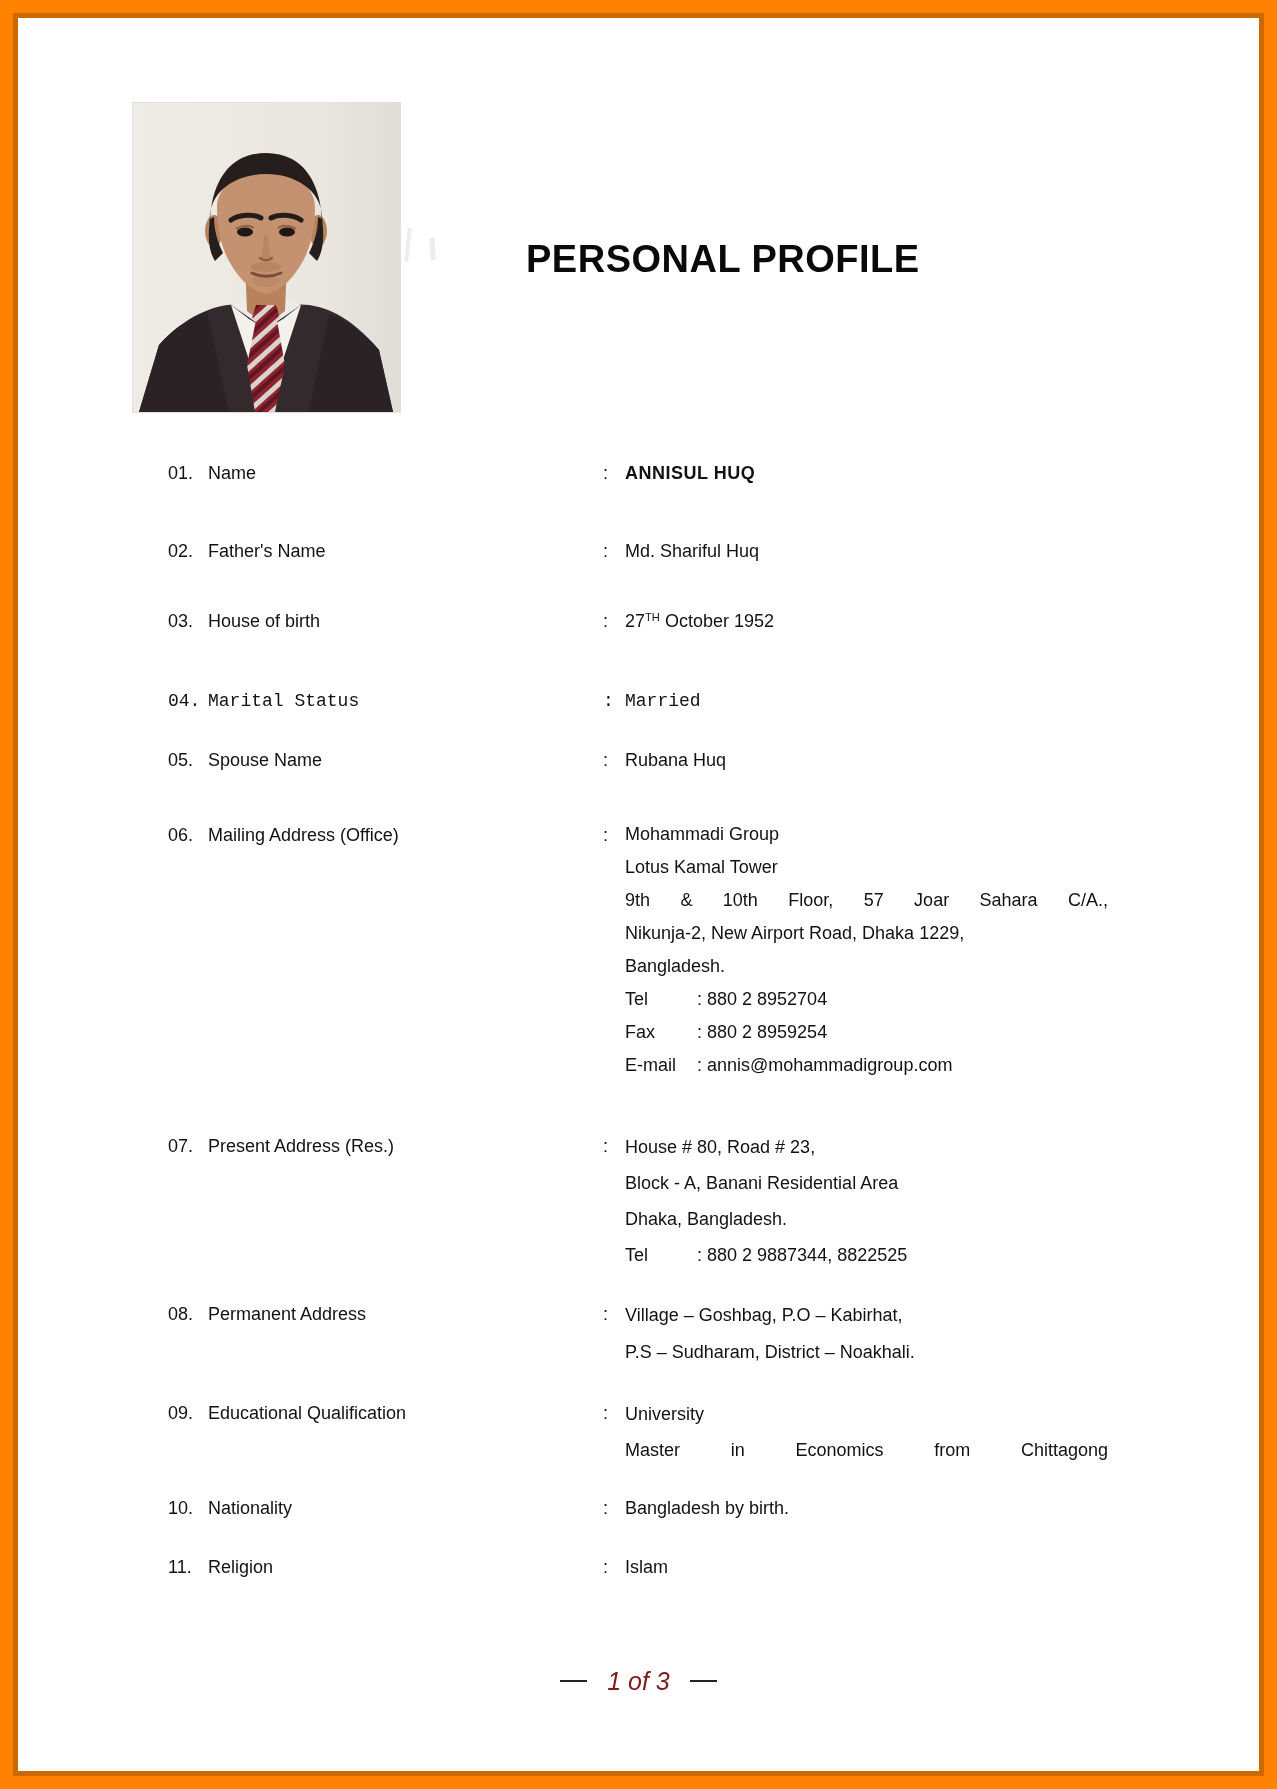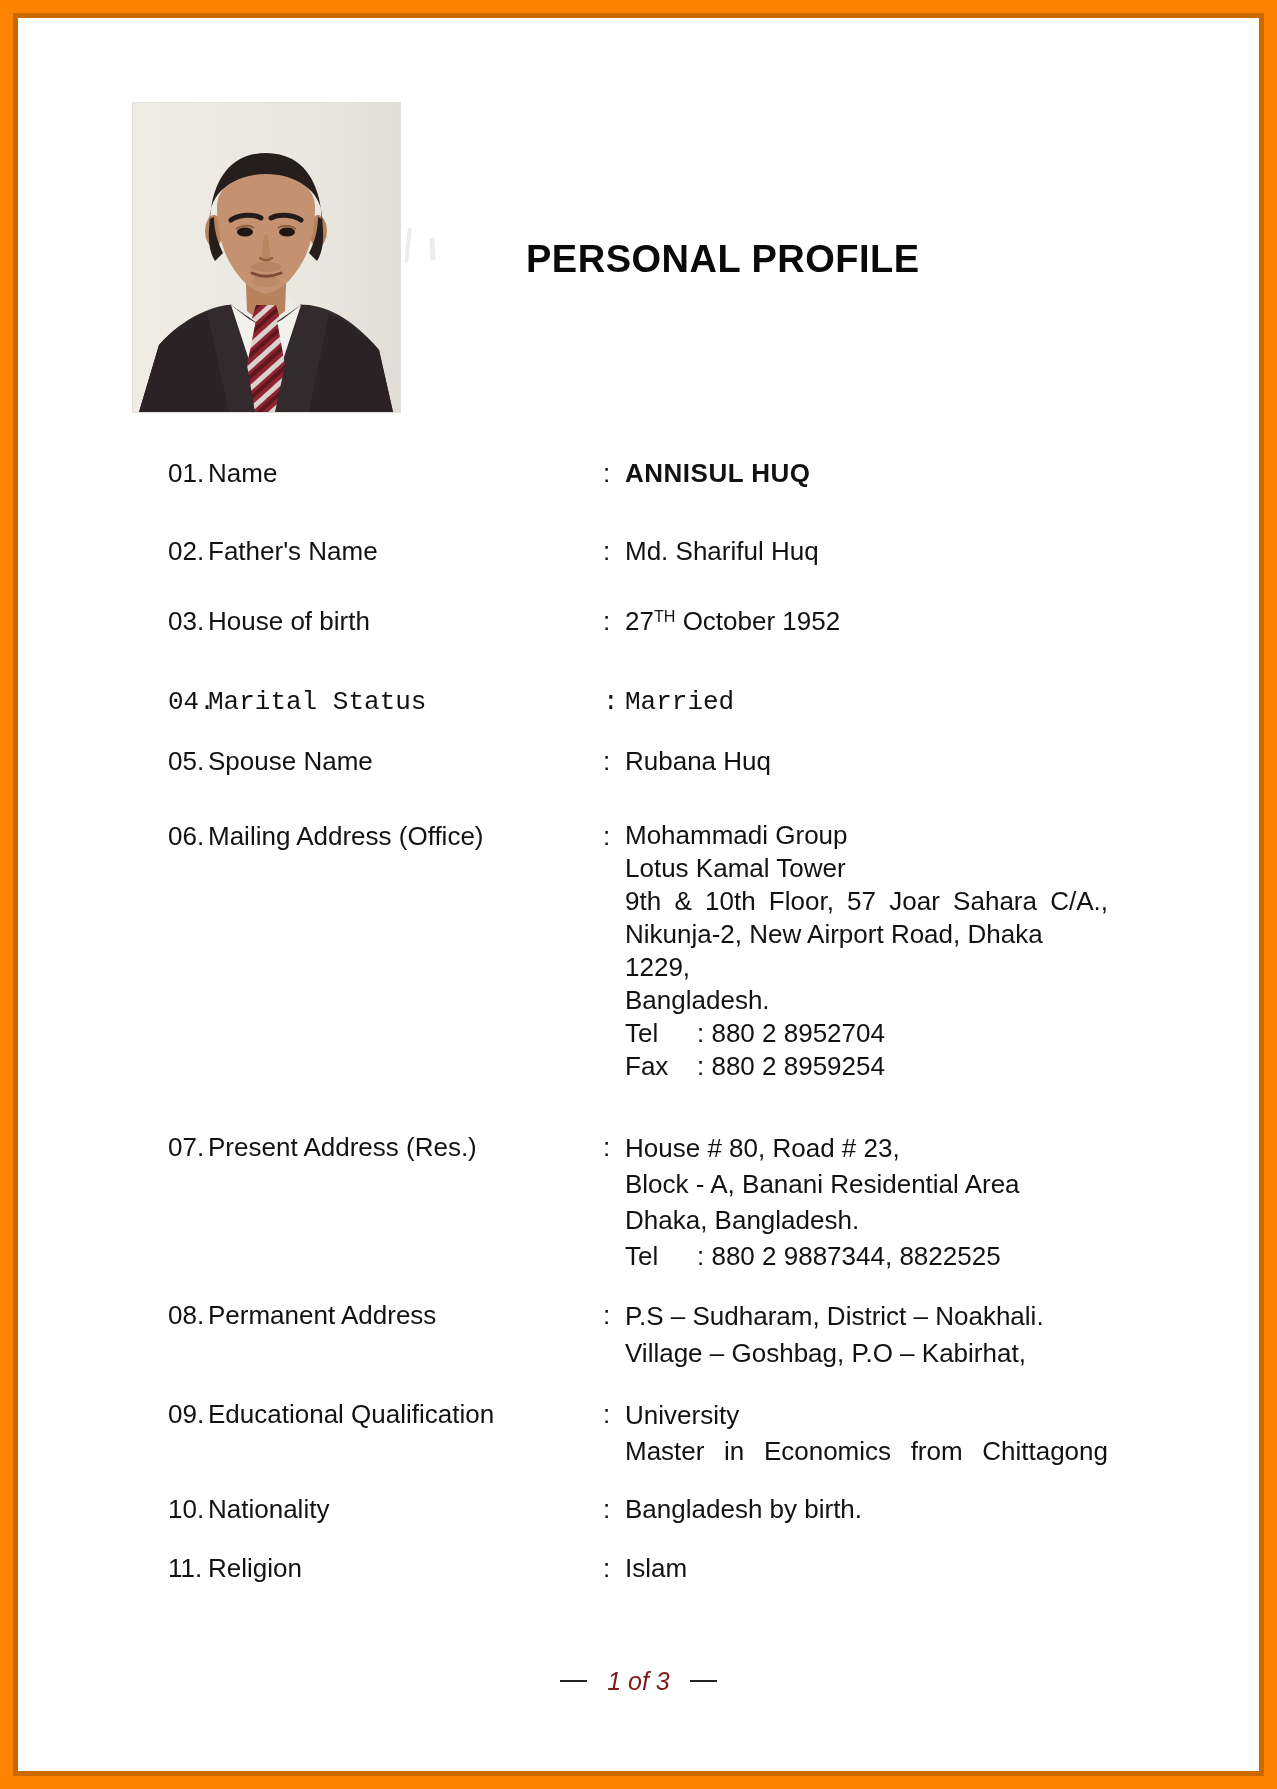--- a/index.html
+++ b/index.html
@@ -32,21 +32,21 @@
     font-size:38px;line-height:46px;font-weight:bold;
     letter-spacing:.5px;color:#0a0a0a;white-space:nowrap;
   }
   
   .artifact{position:absolute;left:386px;top:206px;width:40px;height:44px;opacity:.45;}
   .artifact i{position:absolute;background:#d7d7d7;display:block;}
   .artifact i:nth-child(1){left:2px;top:4px;width:4px;height:34px;transform:rotate(6deg);}
   .artifact i:nth-child(2){left:26px;top:14px;width:5px;height:22px;transform:rotate(-4deg);}
   
   .rows{position:absolute;left:0;top:438px;right:0;}
-  .row{position:relative;font-size:26px;line-height:34px;}
+  .row{position:relative;font-size:18px;line-height:34px;}
   .num{position:absolute;left:150px;}
   .label{position:absolute;left:190px;}
   .colon{position:absolute;left:585px;}
   .value{margin-left:607px;width:483px;}
   .row:nth-child(1){margin-bottom:44px;}
   .row:nth-child(2){margin-bottom:36px;}
   .row:nth-child(3){margin-bottom:44px;}
   .row:nth-child(4){margin-bottom:25px;font-family:Liberation Mono, monospace;}
   .row:nth-child(5){margin-bottom:41px;}
   .row:nth-child(6){margin-bottom:47px;}
@@ -195,42 +195,43 @@
     <span class="label">Mailing Address (Office)</span>
     <span class="colon">:</span>
     <div class="value">
             <div class="vline"><span>Mohammadi Group</span></div>
             <div class="vline"><span>Lotus Kamal Tower</span></div>
             <div class="vline justify"><span>9th &amp; 10th Floor, 57 Joar Sahara C/A.,</span></div>
             <div class="vline"><span>Nikunja-2, New Airport Road, Dhaka 1229,</span></div>
             <div class="vline"><span>Bangladesh.</span></div>
             <div class="vline"><span class="sublabel">Tel</span><span>: </span><span>880 2 8952704</span></div>
             <div class="vline"><span class="sublabel">Fax</span><span>: </span><span>880 2 8959254</span></div>
+            <div class="vline"><span class="sublabel">E-mail</span><span>: </span><span>annis@mohammadigroup.com</span></div>
           </div>
   </div>
 
   <div class="row">
     <span class="num">07.</span>
     <span class="label">Present Address (Res.)</span>
     <span class="colon">:</span>
     <div class="value">
             <div class="vline"><span>House # 80, Road # 23,</span></div>
             <div class="vline"><span>Block - A, Banani Residential Area</span></div>
             <div class="vline"><span>Dhaka, Bangladesh.</span></div>
             <div class="vline"><span class="sublabel">Tel</span><span>: </span><span>880 2 9887344, 8822525</span></div>
           </div>
   </div>
 
   <div class="row">
     <span class="num">08.</span>
     <span class="label">Permanent Address</span>
     <span class="colon">:</span>
     <div class="value">
+            <div class="vline"><span>Village – Goshbag, P.O – Kabirhat,</span></div>
             <div class="vline"><span>P.S – Sudharam, District – Noakhali.</span></div>
-            <div class="vline"><span>Village – Goshbag, P.O – Kabirhat,</span></div>
           </div>
   </div>
 
   <div class="row">
     <span class="num">09.</span>
     <span class="label">Educational Qualification</span>
     <span class="colon">:</span>
     <div class="value">
             <div class="vline"><span>University</span></div>
             <div class="vline justify"><span>Master in Economics from Chittagong</span></div>

